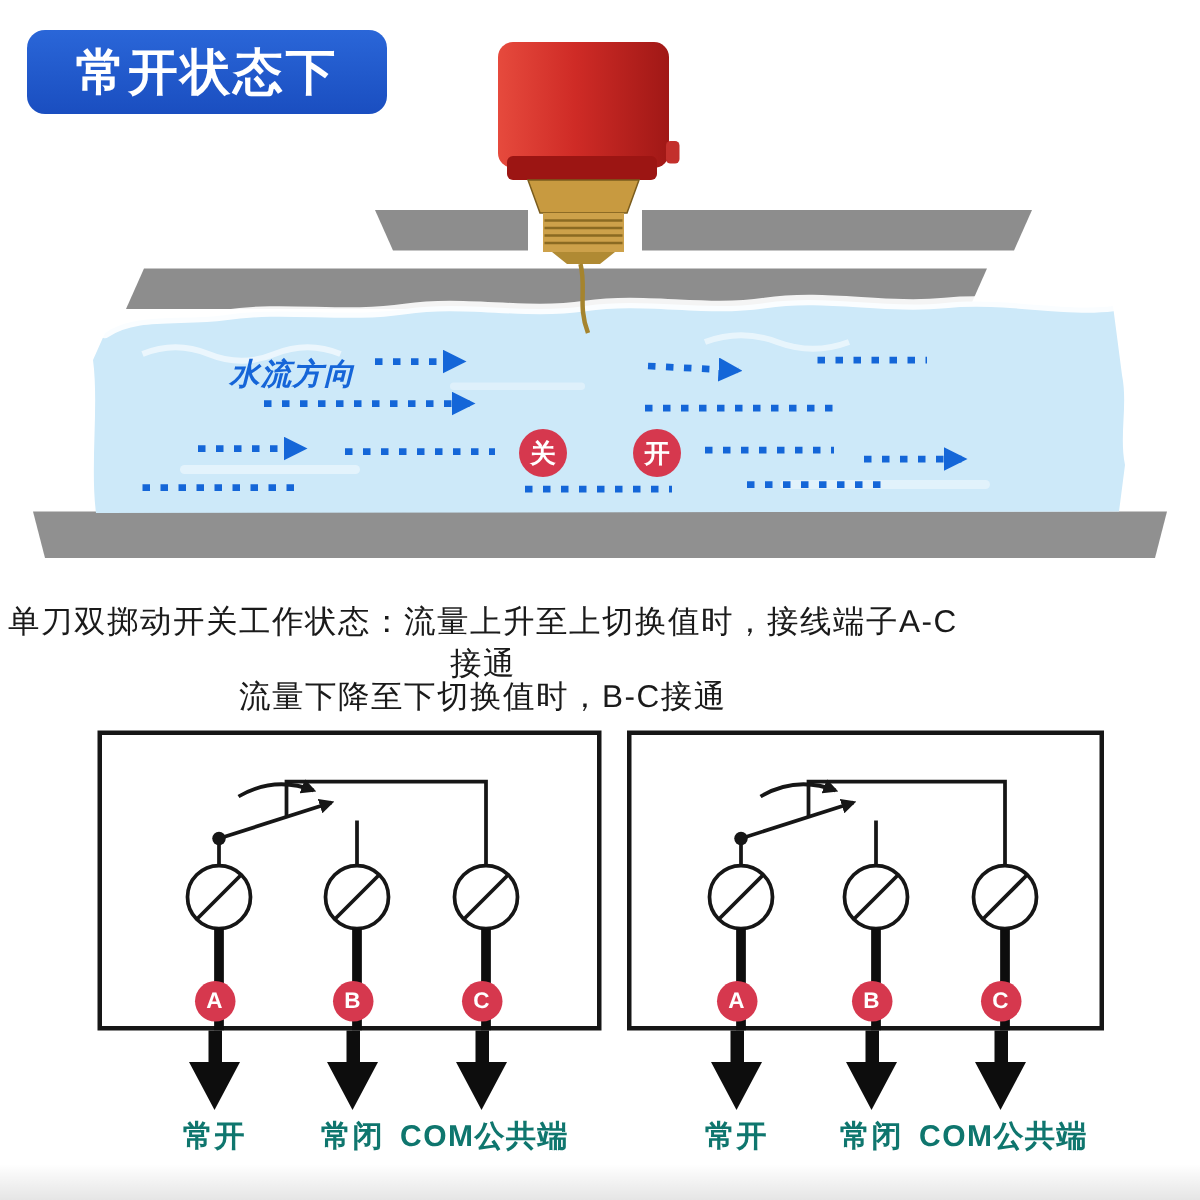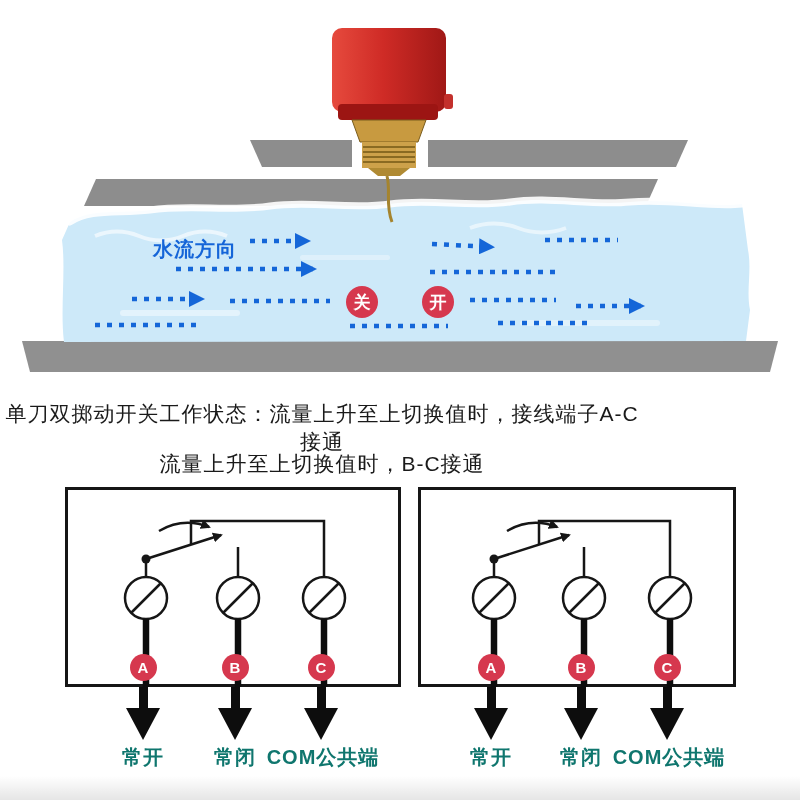--- a/index.html
+++ b/index.html
@@ -97,28 +97,31 @@
         <line x1="363" y1="147" x2="415" y2="147"></line>
         <line x1="363" y1="152" x2="415" y2="152"></line>
         <line x1="363" y1="157" x2="415" y2="157"></line>
         <line x1="363" y1="162" x2="415" y2="162"></line>
       </g>
       <polygon points="368,168 410,168 400,176 378,176" fill="#b08a33"></polygon>
       <path d="M387,176 C391,192 385,204 392,222" stroke="#a5842e" stroke-width="3" fill="none"></path>
     </g>
   </svg>
 
-
-  <div class="abs flow-label" style="left:153px;top:236px;">水流方向</div>
+  <div class="abs badge-top">
+    <span>常开状态下</span>
+  </div>
+
+  <div class="abs flow-label" style="left:153px;top:236px;font-style:italic;">水流方向</div>
 
   <div class="abs state-badge" style="left:346px;top:286px;">关</div>
   <div class="abs state-badge" style="left:422px;top:286px;">开</div>
 
   <div class="abs desc" style="top:400px;">单刀双掷动开关工作状态：流量上升至上切换值时，接线端子A-C接通</div>
-  <div class="abs desc" style="top:450px;">流量上升至上切换值时，B-C接通</div>
+  <div class="abs desc" style="top:450px;">流量下降至下切换值时，B-C接通</div>
 
   <div class="diagram" style="left:65px;top:487px;width:336px;height:300px;">
     <div class="circuit-box" style="width:336px;height:200px;">
       <svg class="circuit-svg" width="330" height="194" viewBox="0 0 330 194">
         <defs>
           <marker id="mk1" markerUnits="userSpaceOnUse" markerWidth="10" markerHeight="10" refX="8" refY="5" orient="auto">
             <path d="M0,0 L10,5 L0,10 Z" fill="#161616"></path>
           </marker>
         </defs>
         <g stroke="#161616" stroke-width="2.5" fill="none">

